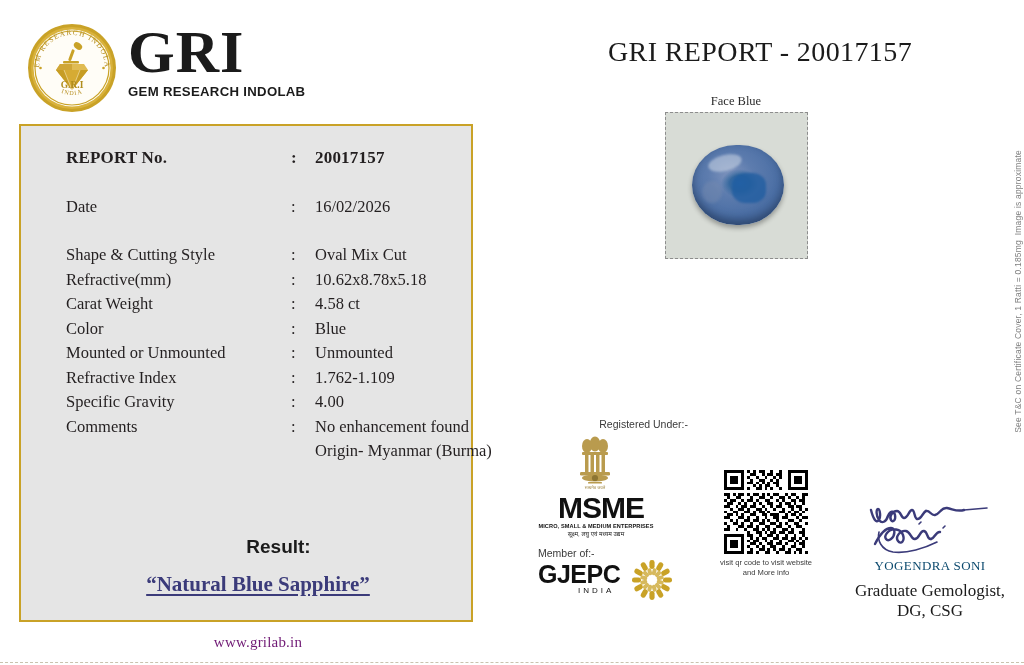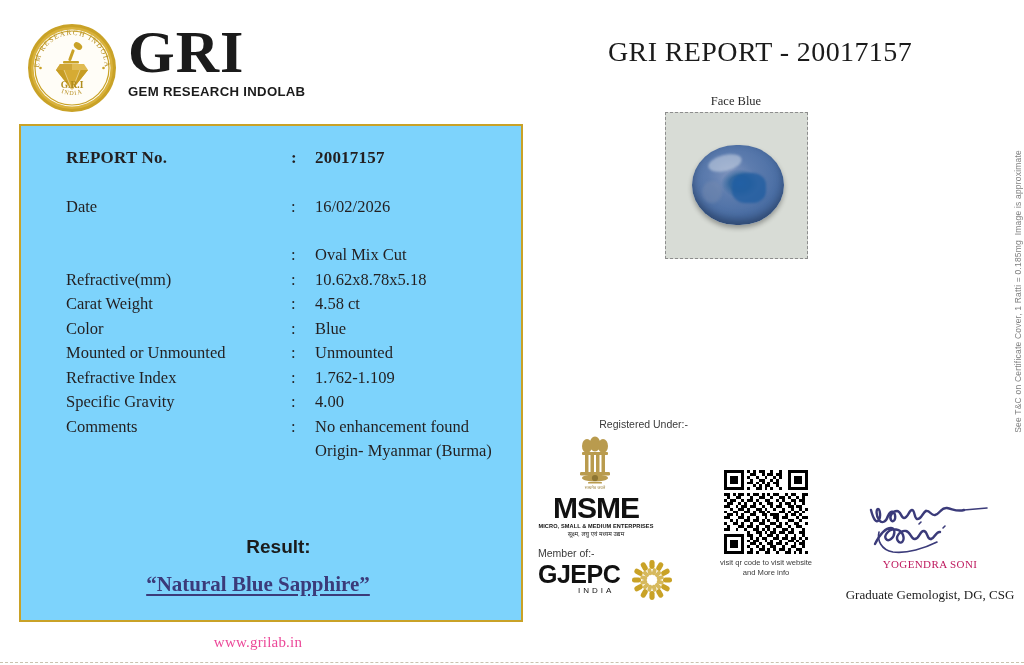--- a/index.html
+++ b/index.html
@@ -52,24 +52,24 @@
     letter-spacing: 0.3px;
     color: #1b1b1b;
     font-weight: 700;
     margin-top: 2px;
     white-space: nowrap;
   }
 
   .gold-box {
     position: absolute;
     left: 19px; top: 124px;
-    width: 504px; height: 498px;
+    width: 454px; height: 498px;
     border: 2px solid #c9a227;
     box-sizing: border-box;
-    background: #7dd3fc;
+    background: #e5e5e5;
   }
 
   .rows {
     position: absolute;
     left: 45px; top: 20px;
     width: 420px;
   }
   .row {
     position: relative;
     height: 24.5px;
@@ -116,21 +116,21 @@
     text-decoration: underline;
     text-underline-offset: 3px;
   }
 
   .footer-link {
     position: absolute;
     left: 19px; top: 634px;
     width: 478px;
     text-align: center;
     font-size: 15px;
-    color: #ec4899;
+    color: #701a75;
     letter-spacing: 0.2px;
   }
 
   
   .report-title {
     position: absolute;
     left: 530px; top: 36px;
     width: 460px;
     text-align: center;
     font-size: 28px;
@@ -217,21 +217,21 @@
   }
   .emblem svg { display: block; }
   .msme-word {
     margin-top: 1px;
     font-family: "Liberation Sans", sans-serif;
     font-weight: 700;
     font-size: 30px;
     line-height: 30px;
     letter-spacing: -1px;
     color: #111;
-    text-align: center;
+    text-align: right;
     width: 96px;
     margin-left: 10px;
   }
   .msme-sub {
     font-family: "Liberation Sans", sans-serif;
     font-size: 5.6px;
     font-weight: 700;
     letter-spacing: 0.1px;
     color: #111;
     text-align: center;
@@ -292,30 +292,30 @@
     color: #3a3a3a;
     line-height: 9.5px;
     margin-top: 4px;
   }
 
   
   .sig-block { position: absolute; left: 845px; top: 498px; width: 170px; text-align: center; }
   .sig-svg { display: block; margin: 0 auto; }
   .sig-name {
     font-family: "Liberation Serif", serif;
-    font-size: 11px;
+    font-size: 13px;
     letter-spacing: 0.4px;
-    color: #be185d;
+    color: #0c4a6e;
     margin-top: -2px;
   }
   .sig-title {
     font-family: "Liberation Serif", serif;
-    font-size: 13px;
+    font-size: 17px;
     color: #1b1b1b;
-    margin-top: 17px;
+    margin-top: 7px;
   }
 
   .bottom-dots {
     position: absolute;
     left: 0; top: 662px;
     width: 1024px;
     border-top: 1px dashed #c9c3ae;
   }
 </style>
 </head>
@@ -385,20 +385,21 @@
 
       <div class="row">
         <span class="label">Date</span>
         <span class="colon">:</span>
         <span class="value">16/02/2026</span>
       </div>
 
       <div class="gap-sm"></div>
 
       <div class="row">
+        <span class="label">Shape &amp; Cutting Style</span>
         <span class="colon">:</span>
         <span class="value">Oval Mix Cut</span>
       </div>
       <div class="row">
         <span class="label">Refractive(mm)</span>
         <span class="colon">:</span>
         <span class="value">10.62x8.78x5.18</span>
       </div>
       <div class="row">
         <span class="label">Carat Weight</span>

